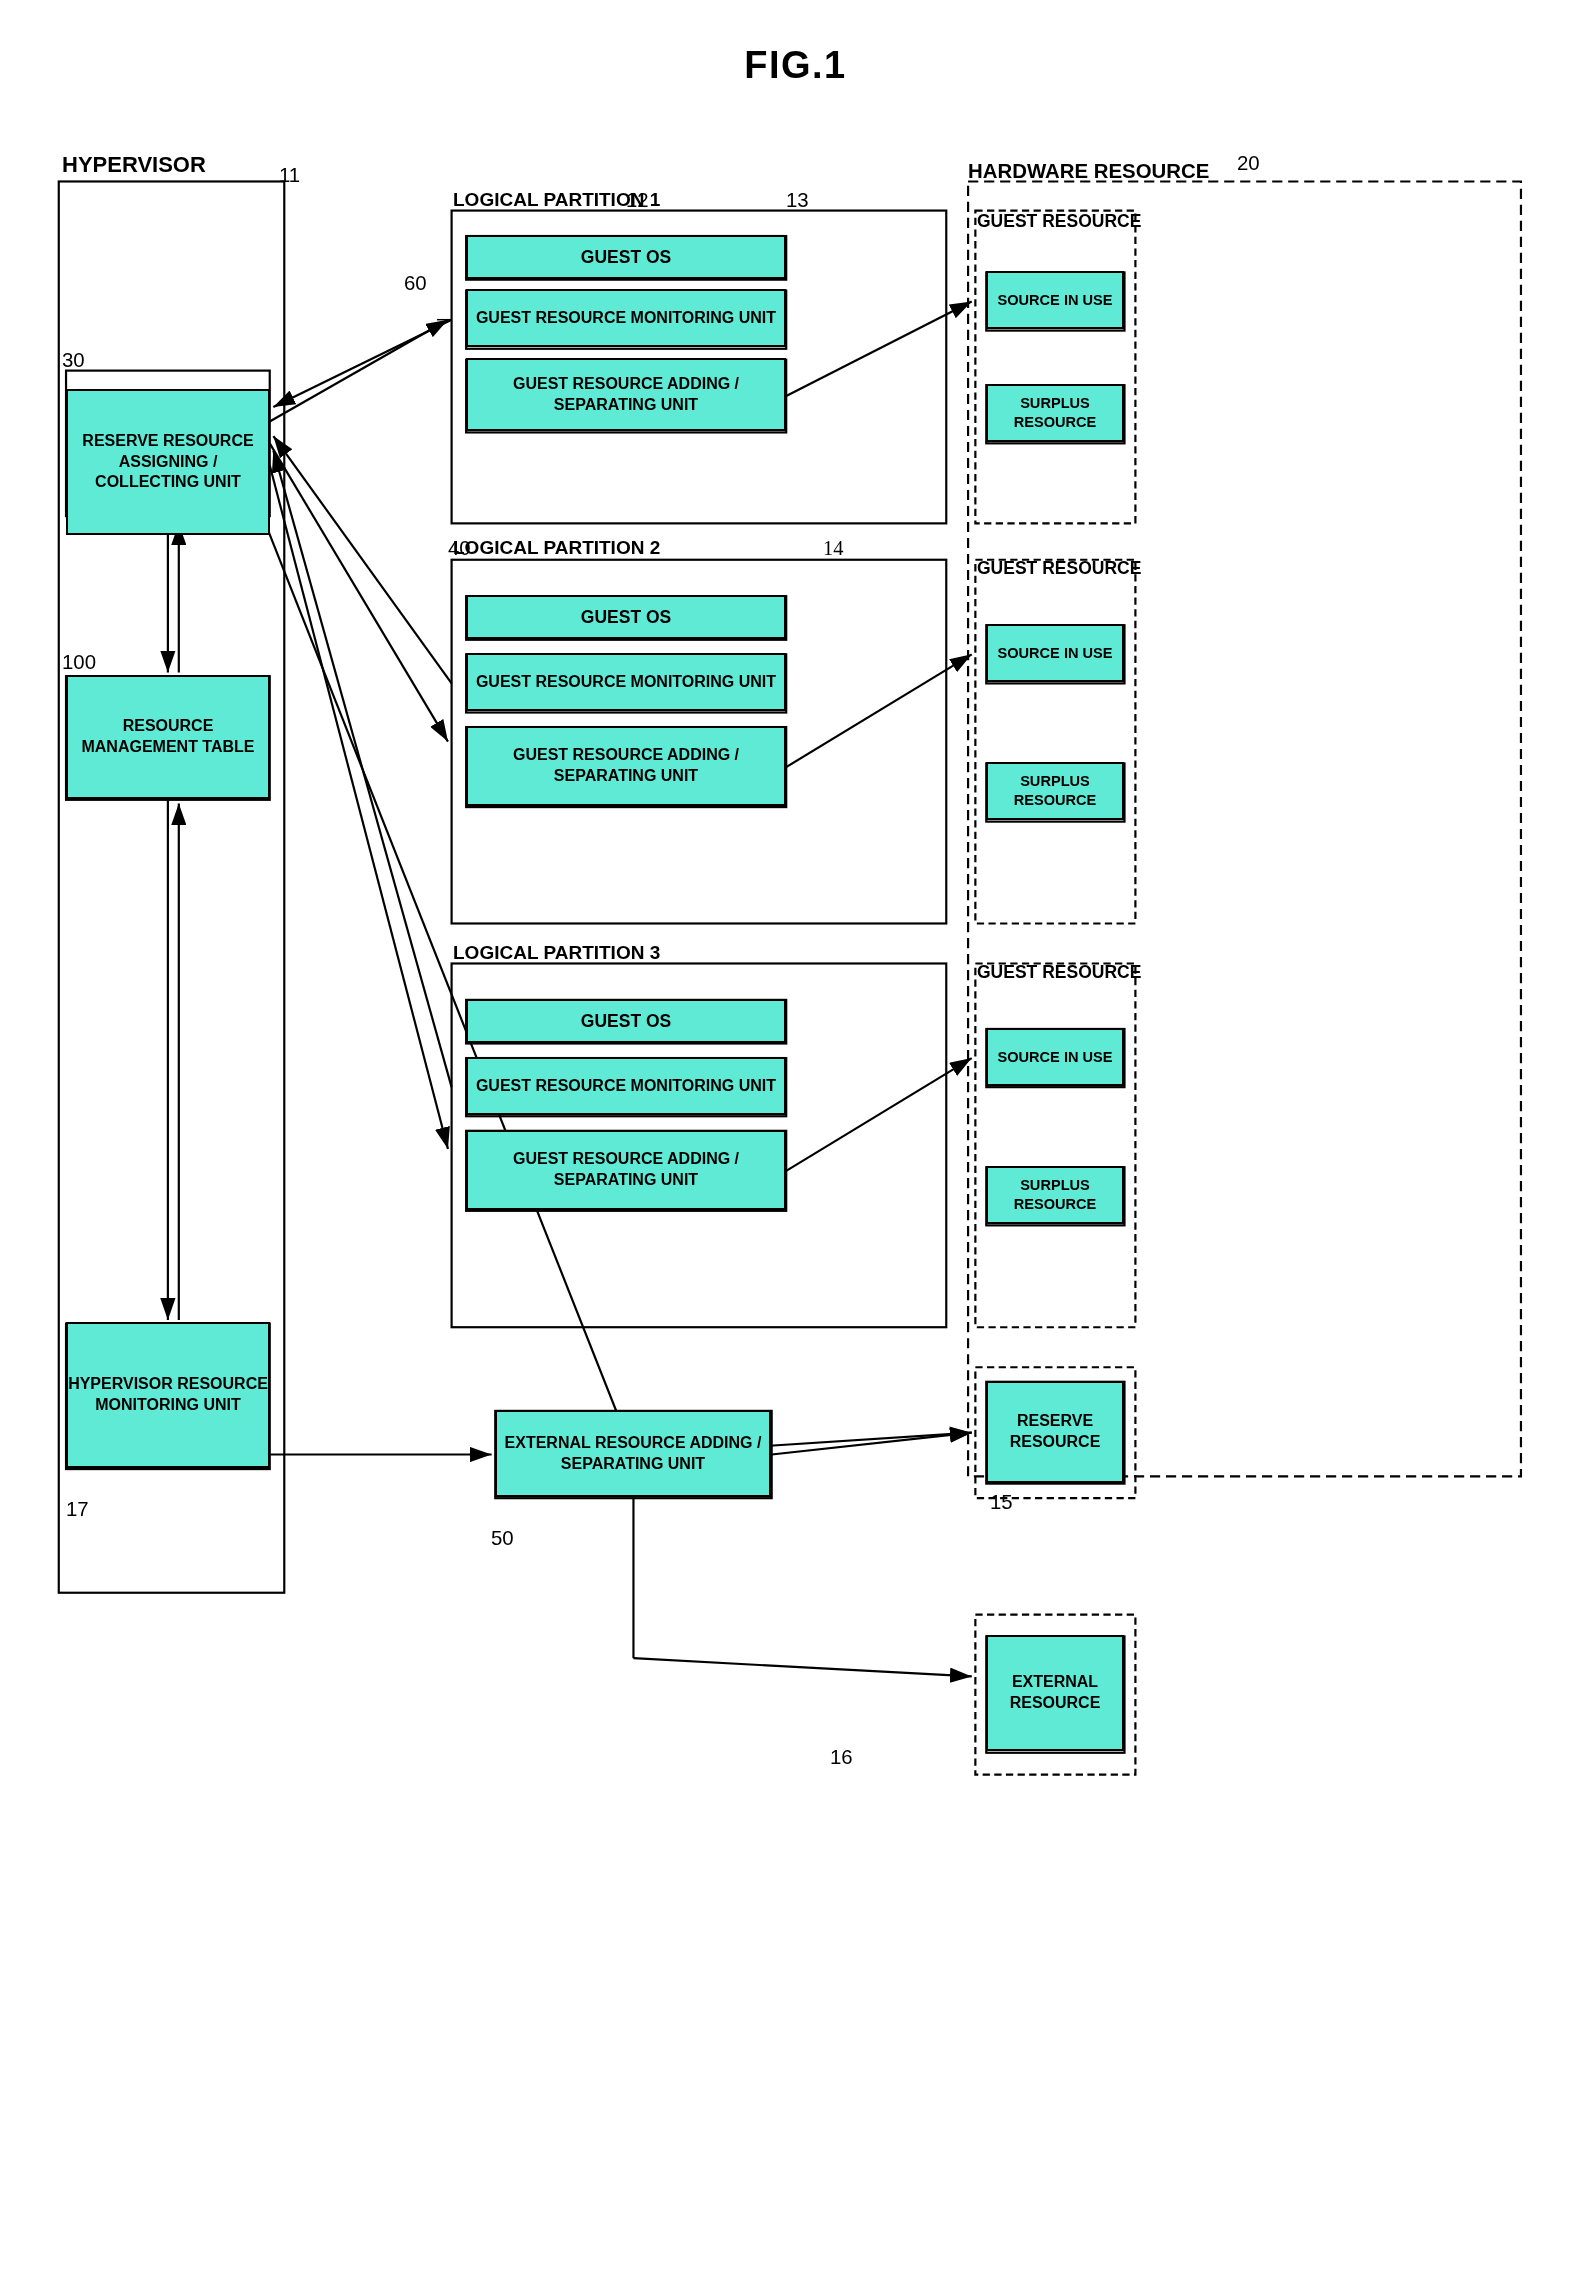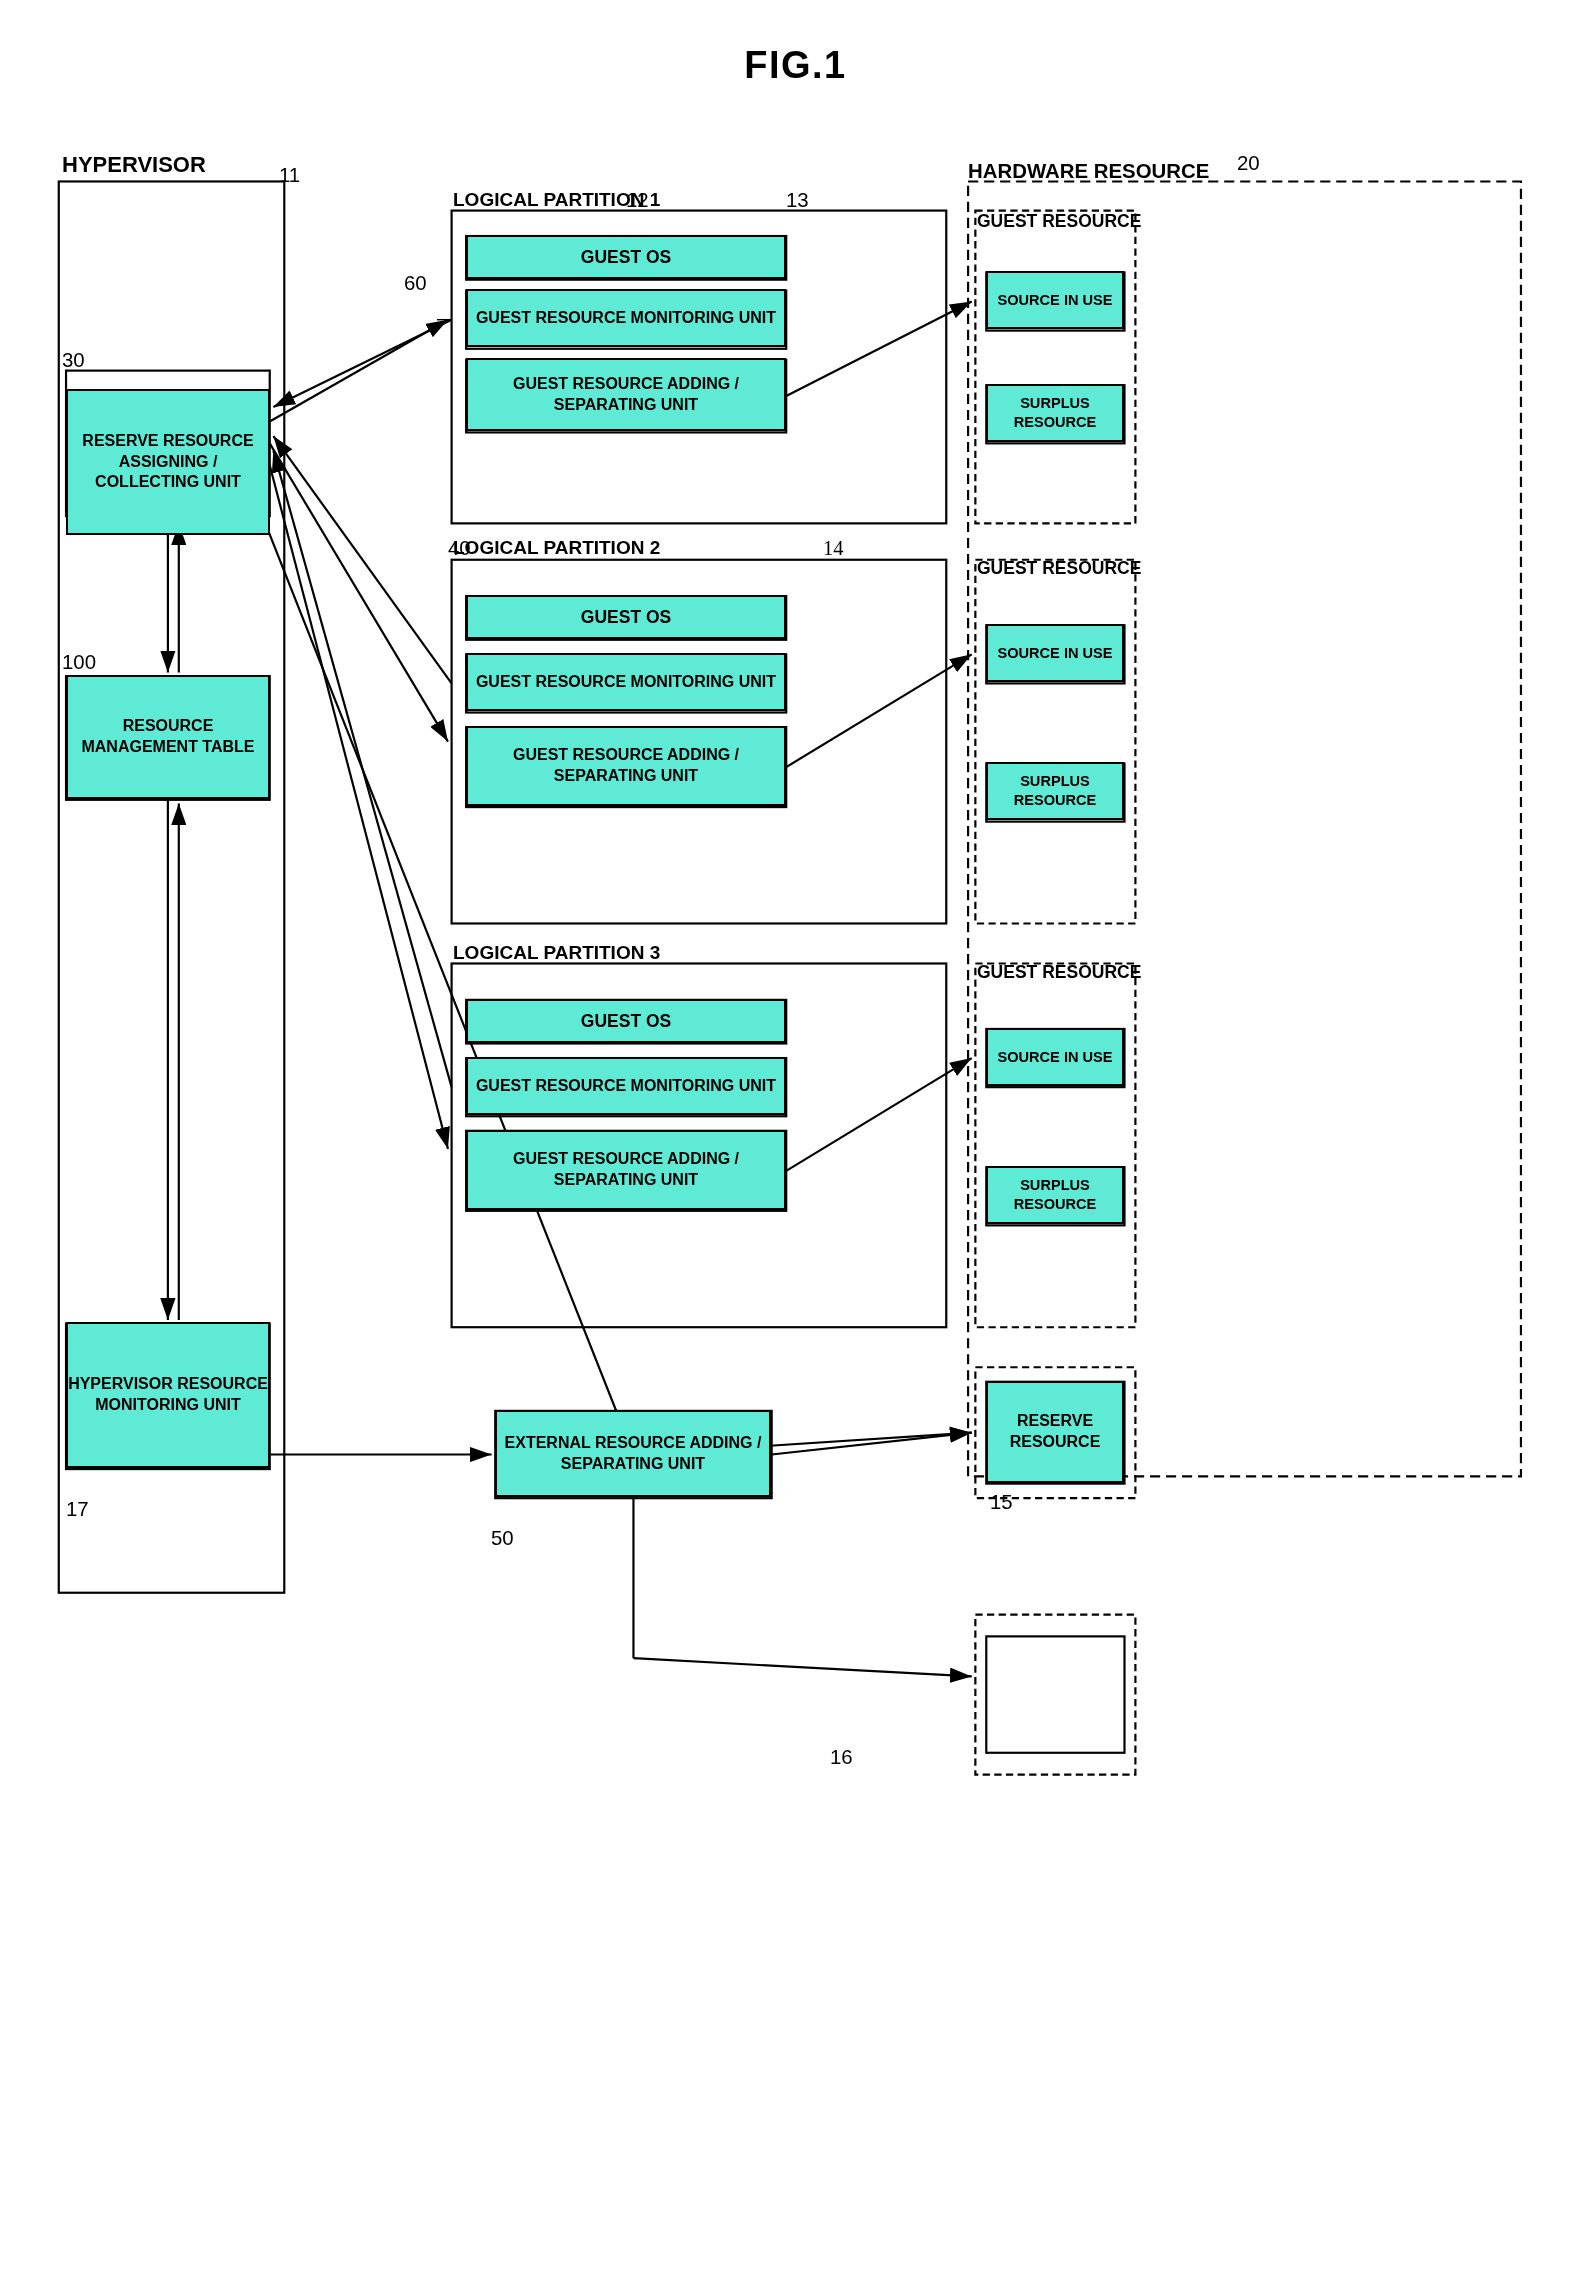--- a/index.html
+++ b/index.html
@@ -261,15 +261,17 @@
 MONITORING
 UNIT</div>
 
   <div class="box" style="left:451px; top:1294px; width:276px; height:87px; font-size:16px; border:2.2px solid #000;">EXTERNAL RESOURCE
 ADDING / SEPARATING
 UNIT</div>
 
   <div class="box" style="left:942px; top:1265px; width:138px; height:102px; font-size:16px; border:2.2px solid #000;">RESERVE
 RESOURCE</div>
 
+  <div class="box" style="left:942px; top:1519px; width:138px; height:116px; font-size:16px; border:2.2px solid #000;">EXTERNAL
+RESOURCE</div>
 
 </div>
 
 
 </body></html>

